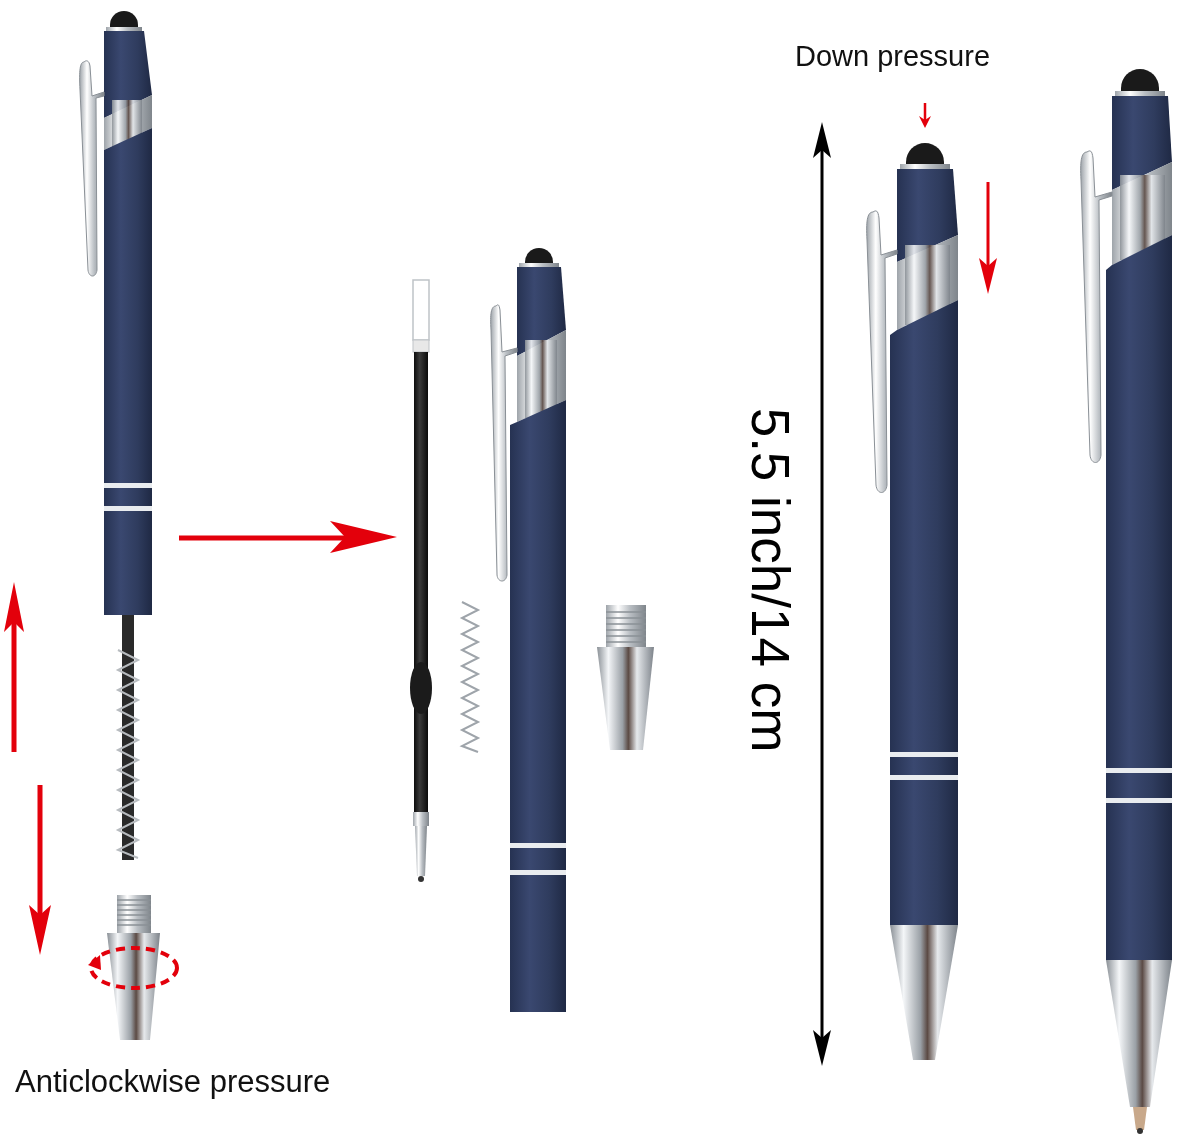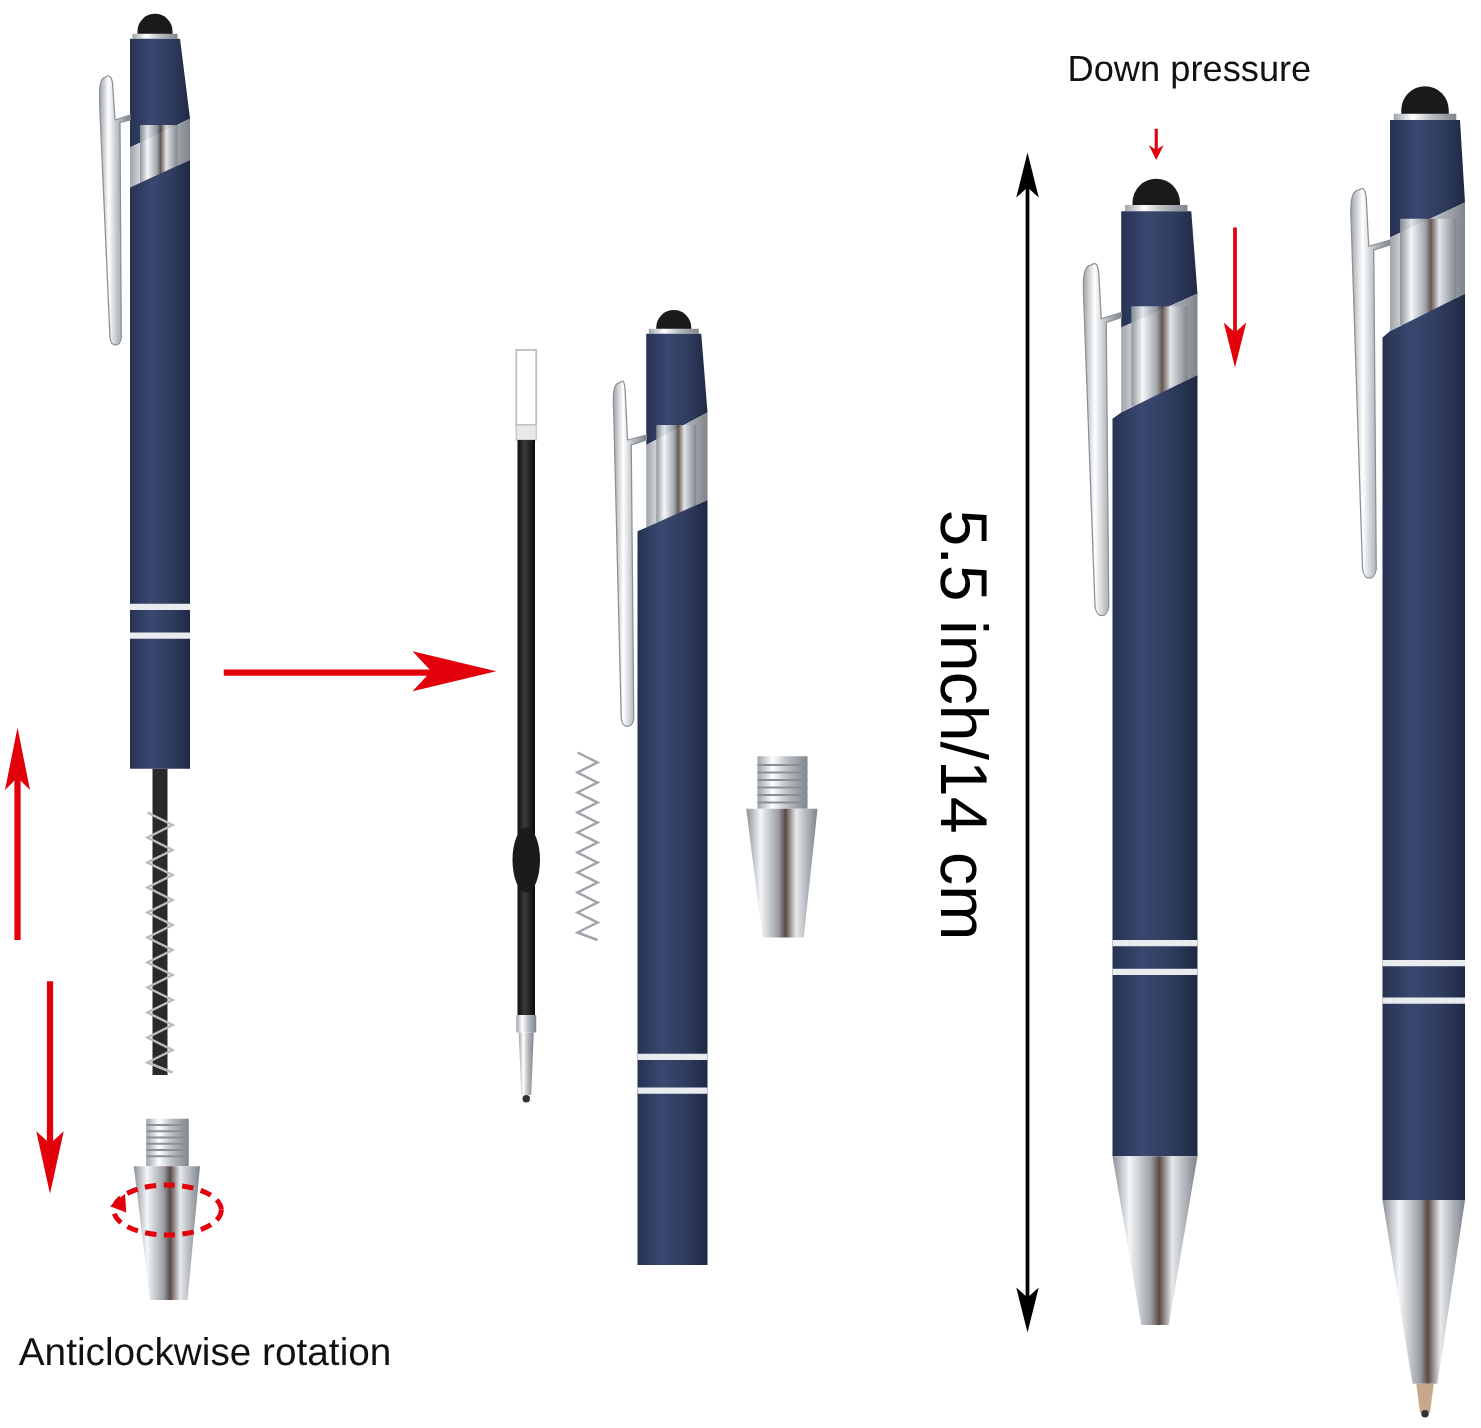--- a/index.html
+++ b/index.html
@@ -1,19 +1,19 @@
 <!DOCTYPE html>
 <html><head>
 <meta charset="utf-8">
 <style>
   html, body { margin: 0; padding: 0; background: #ffffff; }
   body { width: 1185px; height: 1142px; position: relative; overflow: hidden; font-family: "Liberation Sans", sans-serif; }
   #stage { position: absolute; left: 0; top: 0; width: 1185px; height: 1142px; }
   .label { position: absolute; color: #111; font-family: "Liberation Sans", sans-serif; white-space: nowrap; }
-  #label-down { left: 854px; top: 40px; font-size: 29px; text-align: center; }
+  #label-down { left: 795px; top: 40px; font-size: 29px; text-align: center; }
   #label-rot { left: 15px; top: 1064px; font-size: 31px; }
   #label-dim { position: absolute; left: 770px; top: 580px; font-size: 53px; color: #000; transform: translate(-50%, -50%) rotate(90deg); transform-origin: center center; white-space: nowrap; font-family: "Liberation Sans", sans-serif; }
 </style>
 </head>
 <body>
 
 <div id="stage">
 <svg width="1185" height="1142" viewBox="0 0 1185 1142" xmlns="http://www.w3.org/2000/svg">
   <defs>
     <linearGradient id="navy" x1="0" x2="1" y1="0" y2="0">
@@ -167,15 +167,15 @@
     <rect x="1106" y="768" width="66" height="5" fill="#e9ecef"></rect>
     <rect x="1106" y="798" width="66" height="5" fill="#e9ecef"></rect>
     <path d="M1106,960 L1172,960 L1150,1107 L1130,1107 Z" fill="url(#chrome)"></path>
     <path d="M1133,1107 L1147,1107 L1144,1130 L1136,1130 Z" fill="#c8a88a"></path>
     <circle cx="1140" cy="1131" r="3" fill="#333"></circle>
     <path d="M1087,152 C1081,152 1080,162 1081,180 L1090,455 C1091,465 1100,465 1101,455 L1099,200 L1112,196 L1112,192 L1095,197 L1093,158 C1092,150 1090,150 1087,152 Z" fill="url(#chromeSimple)" stroke="#8a9096" stroke-width="1"></path>
   </g>
 </svg>
 
 <div id="label-down" class="label">Down pressure</div>
-<div id="label-rot" class="label">Anticlockwise rotation</div>
+<div id="label-rot" class="label">Anticlockwise pressure</div>
 <div id="label-dim">5.5 inch/14 cm</div>
 </div>
 
 </body></html>

